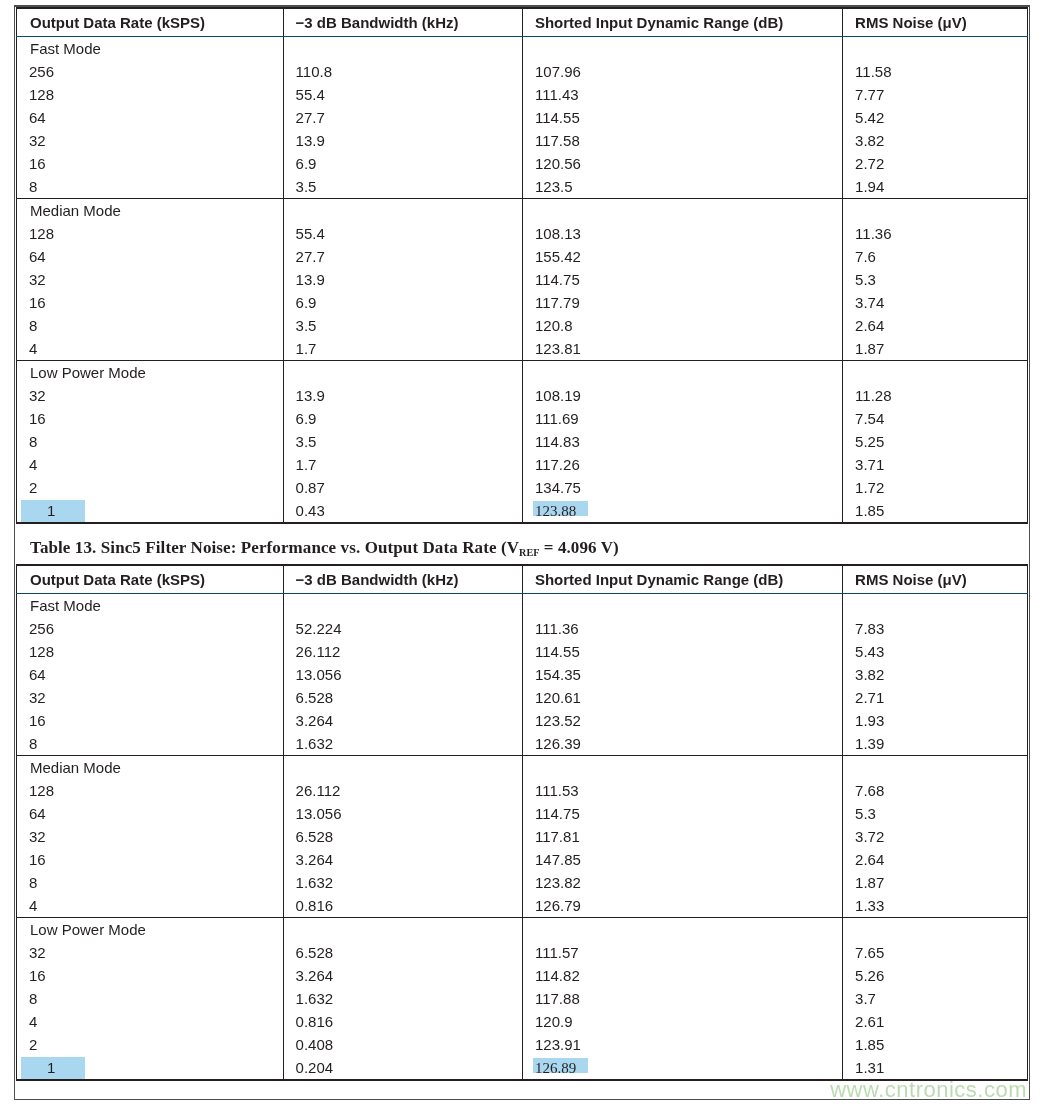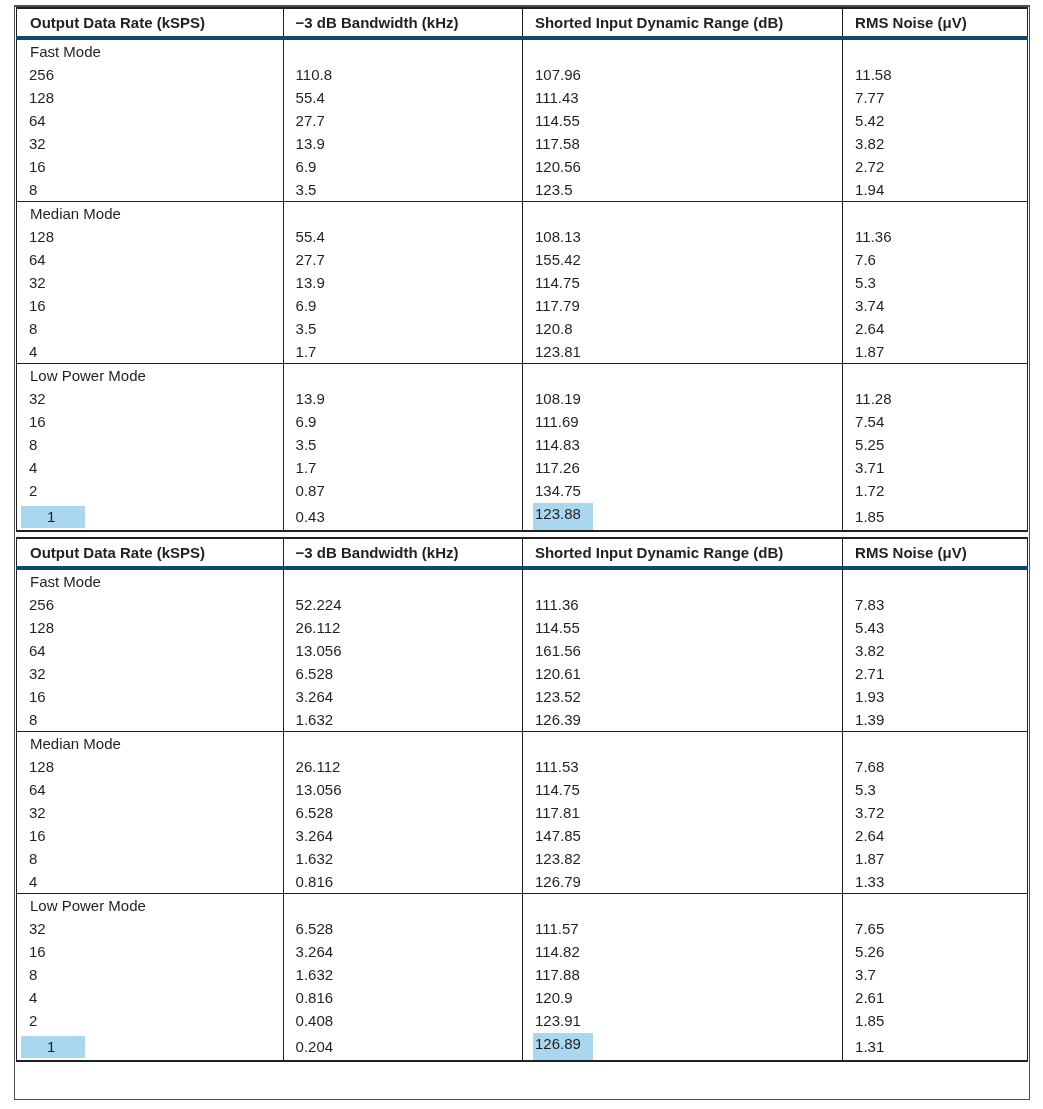--- a/index.html
+++ b/index.html
@@ -47,21 +47,21 @@
   th.c1, td.c1 { width: 23.6%; }
   th.c2, td.c2 { width: 32.2%; }
   th.c3, td.c3 { width: 17.8%; }
   th + th, td + td { border-left: 1px solid #231f20; }
   thead th {
     font-size: 15px;
     font-weight: bold;
     text-align: left;
     height: 25px;
     padding: 1px 6px 1px 12px;
-    border-bottom: 4px solid #0c4a6e;
+    border-bottom: 1px solid #0c4a6e;
     vertical-align: middle;
   }
   thead th.c0 { padding-left: 13px; }
   td {
     font-size: 15px;
     height: 23px;
     line-height: 23px;
     padding: 0 6px 0 12px;
     vertical-align: middle;
     white-space: nowrap;
@@ -80,22 +80,23 @@
     height: 22px;
     line-height: 22px;
     background: var(--hl, #a9d7ef);
   }
   
   td.hl2 .hl {
     display: inline-block;
     background: var(--hl, #a9d7ef);
     padding: 0 12px 0 2px;
     margin-left: -2px;
-    height: 27px;
+    height: 15px;
     line-height: 21px;
+    font-family: Liberation Serif, serif;
   }
   .watermark {
     position: absolute;
     right: 2px;
     bottom: -4px;
     font-size: 22px;
     letter-spacing: 0.5px;
     color: var(--wm, #b5d8a9);
     opacity: 0.9;
     z-index: 2;
@@ -244,20 +245,21 @@
             <td class="c0 hl0"><span class="hl">1</span></td>
             <td class="c1"><span>0.43</span></td>
             <td class="c2 hl2"><span class="hl">123.88</span></td>
             <td class="c3"><span>1.85</span></td>
           </tr>
         </tbody>
     </table>
   </section>
 
   <section class="table-block">
+    <h2 class="tbl-title"><span>Table 13. Sinc5 Filter Noise: Performance vs. Output Data Rate (V</span><sub>REF</sub><span> = 4.096 V)</span></h2>
     <table>
       <thead>
           <tr>
             <th class="c0">Output Data Rate (kSPS)</th>
             <th class="c1">−3 dB Bandwidth (kHz)</th>
             <th class="c2">Shorted Input Dynamic Range (dB)</th>
             <th class="c3">RMS Noise (μV)</th>
           </tr>
         </thead>
       <tbody>
@@ -275,21 +277,21 @@
           </tr>
           <tr>
             <td class="c0"><span>128</span></td>
             <td class="c1"><span>26.112</span></td>
             <td class="c2"><span>114.55</span></td>
             <td class="c3"><span>5.43</span></td>
           </tr>
           <tr>
             <td class="c0"><span>64</span></td>
             <td class="c1"><span>13.056</span></td>
-            <td class="c2"><span>161.56</span></td>
+            <td class="c2"><span>154.35</span></td>
             <td class="c3"><span>3.82</span></td>
           </tr>
           <tr>
             <td class="c0"><span>32</span></td>
             <td class="c1"><span>6.528</span></td>
             <td class="c2"><span>120.61</span></td>
             <td class="c3"><span>2.71</span></td>
           </tr>
           <tr>
             <td class="c0"><span>16</span></td>
@@ -384,13 +386,14 @@
           <tr>
             <td class="c0 hl0"><span class="hl">1</span></td>
             <td class="c1"><span>0.204</span></td>
             <td class="c2 hl2"><span class="hl">126.89</span></td>
             <td class="c3"><span>1.31</span></td>
           </tr>
         </tbody>
     </table>
   </section>
 
+  <div class="watermark">www.cntronics.com</div>
 </div>
 
 </body></html>

